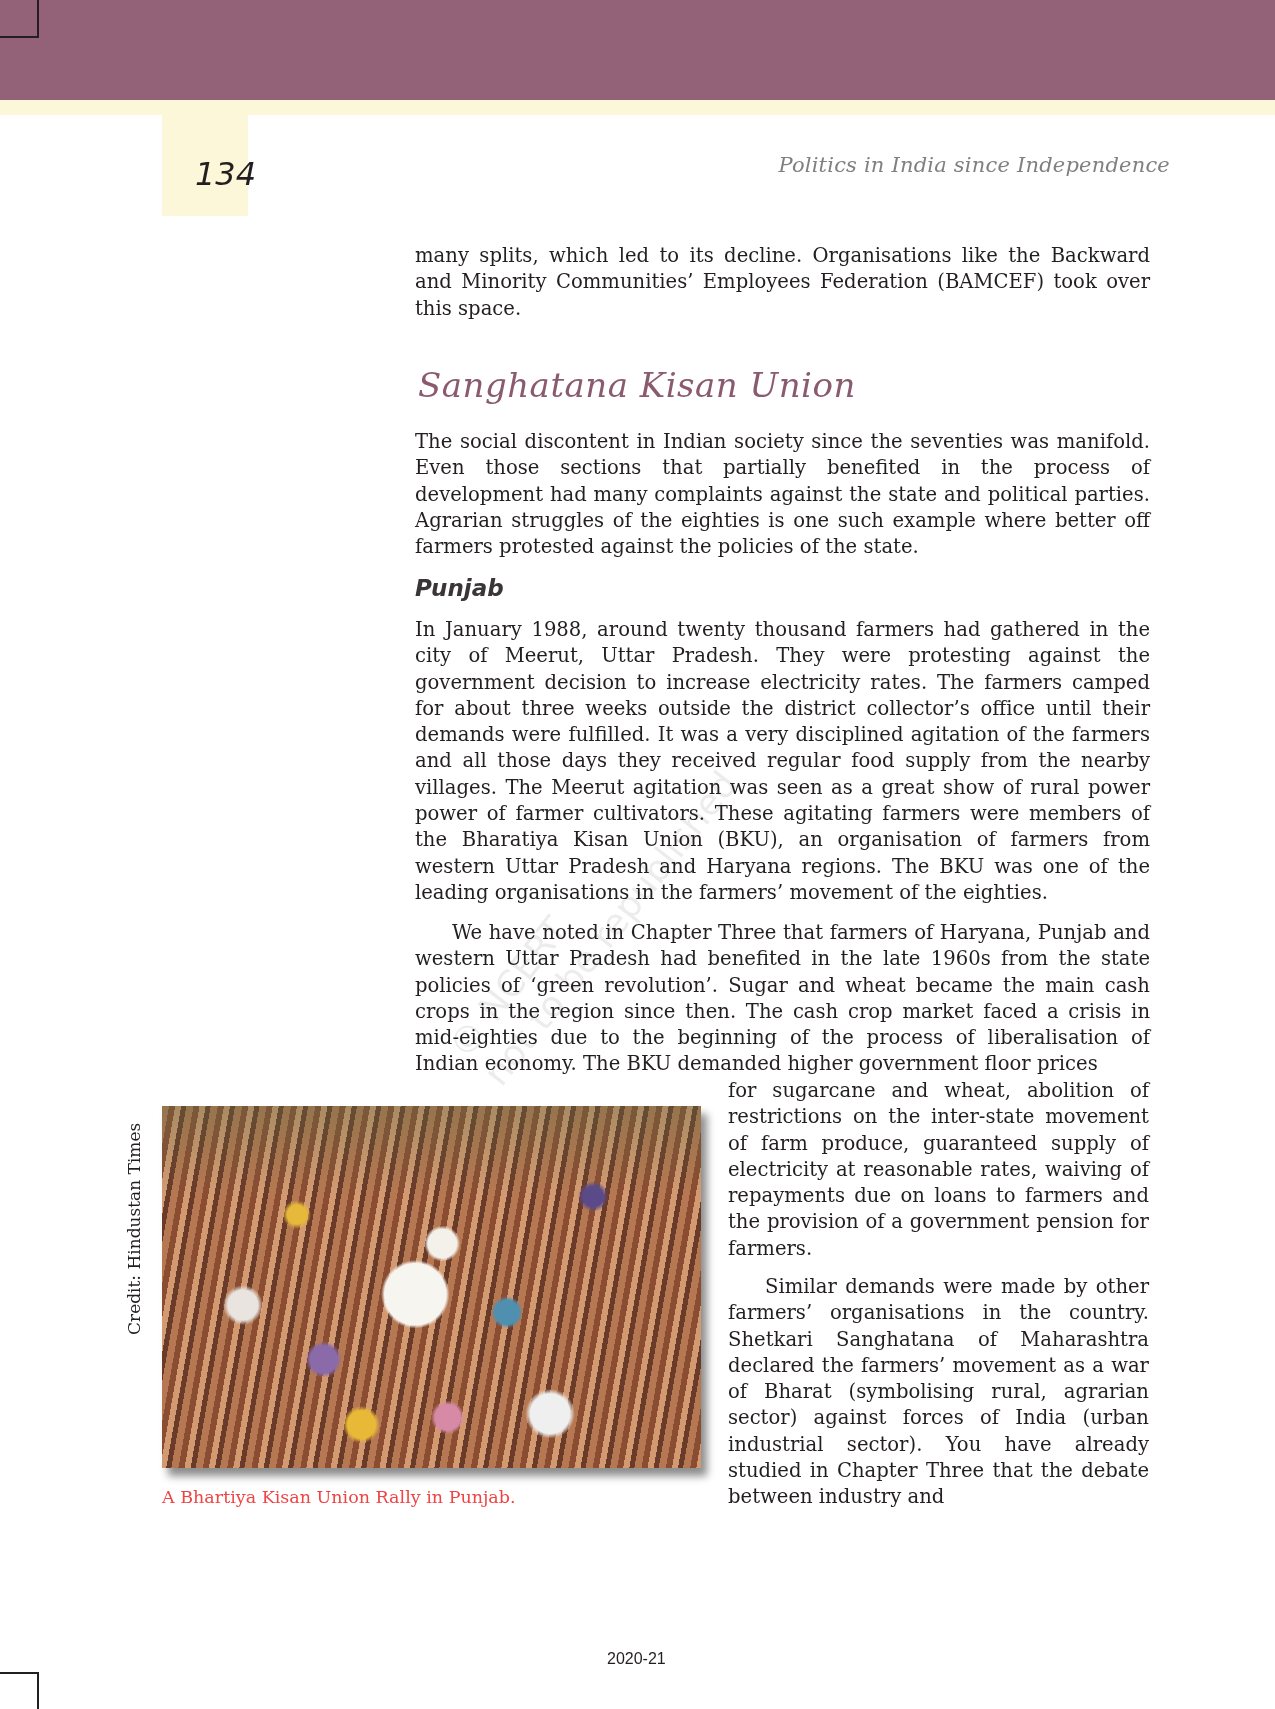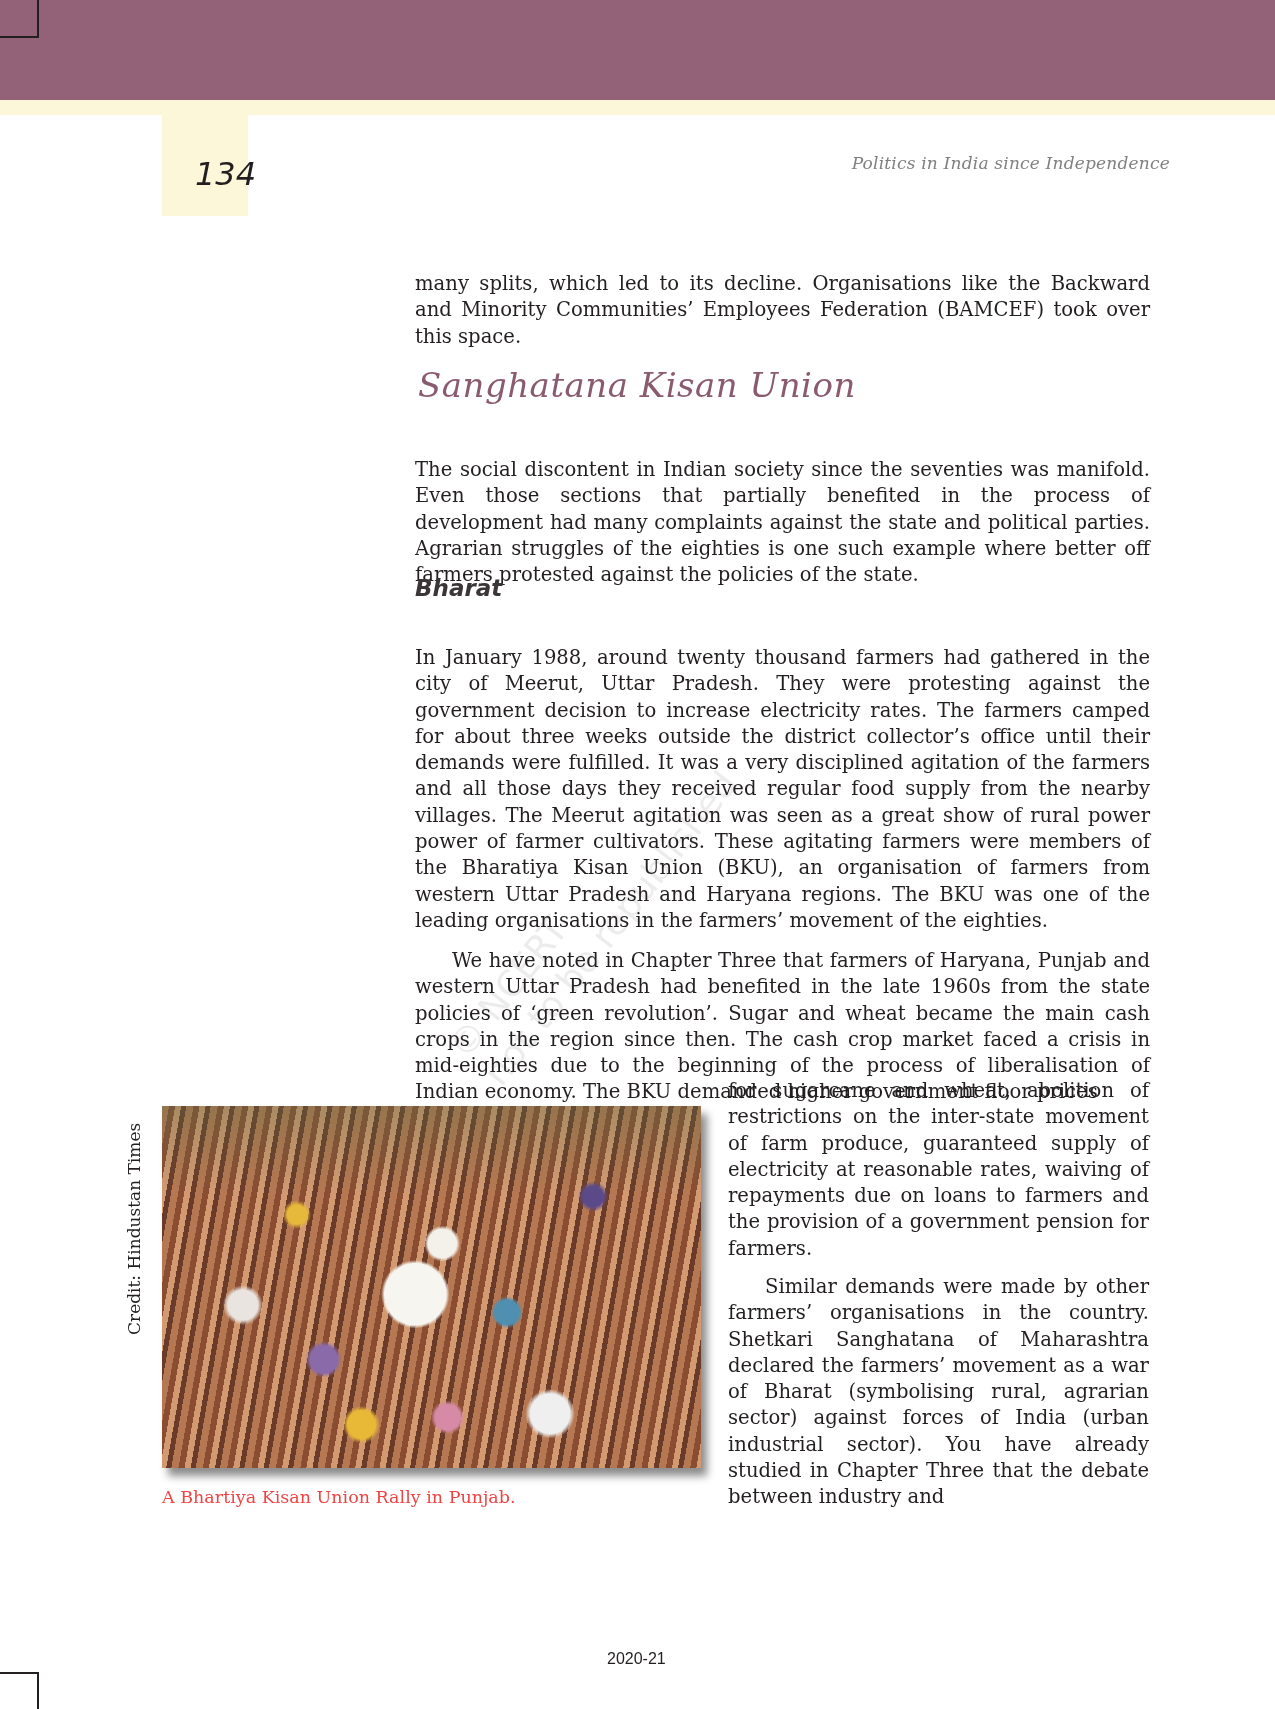--- a/index.html
+++ b/index.html
@@ -30,25 +30,25 @@
       background: #fdf7d9;
     }
     .page-number {
       position: absolute; left: 195px; top: 155px;
       font-family: "DejaVu Sans", sans-serif; font-style: italic;
       font-size: 32px; color: #231f20;
     }
     .running-head {
       position: absolute; right: 105px; top: 153px;
       font-family: "DejaVu Serif", serif; font-style: italic;
-      font-size: 17px; color: #808080; letter-spacing: 0.2px;
+      font-size: 21px; color: #808080; letter-spacing: 0.2px;
     }
     .col {
       position: absolute; left: 415px; width: 735px;
-      font-size: 19.6px; line-height: 26.3px; text-align: justify; margin-top: 28px;
+      font-size: 19.6px; line-height: 26.3px; text-align: justify;
     }
     .col p { margin: 0; }
     .indent { text-indent: 37px; }
     .section-title {
       position: absolute; left: 418px; top: 365px;
       font-family: "DejaVu Serif", serif; font-style: italic;
       font-size: 34px; color: #8a5a6f; letter-spacing: 0.5px;
     }
     .sub-heading {
       position: absolute; left: 415px; top: 575px;
@@ -122,21 +122,21 @@
 <div class="col" style="top:243px;">
   <p>many splits, which led to its decline. Organisations like the Backward and Minority Communities’ Employees Federation (BAMCEF) took over this space.</p>
 </div>
 
 <div class="section-title">Sanghatana Kisan Union</div>
 
 <div class="col" style="top:429px;">
   <p>The social discontent in Indian society since the seventies was manifold. Even those sections that partially benefited in the process of development had many complaints against the state and political parties. Agrarian struggles of the eighties is one such example where better off farmers protested against the policies of the state.</p>
 </div>
 
-<div class="sub-heading">Bharat</div>
+<div class="sub-heading">Punjab</div>
 
 <div class="col" style="top:617px;">
   <p>In January 1988, around twenty thousand farmers had gathered in the city of Meerut, Uttar Pradesh. They were protesting against the government decision to increase electricity rates. The farmers camped for about three weeks outside the district collector’s office until their demands were fulfilled. It was a very disciplined agitation of the farmers and all those days they received regular food supply from the nearby villages. The Meerut agitation was seen as a great show of rural power power of farmer cultivators. These agitating farmers were members of the Bharatiya Kisan Union (BKU), an organisation of farmers from western Uttar Pradesh and Haryana regions. The BKU was one of the leading organisations in the farmers’ movement of the eighties.</p>
 </div>
 
 <div class="col" style="top:920px;">
   <p class="indent">We have noted in Chapter Three that farmers of Haryana, Punjab and western Uttar Pradesh had benefited in the late 1960s from the state policies of ‘green revolution’. Sugar and wheat became the main cash crops in the region since then. The cash crop market faced a crisis in mid-eighties due to the beginning of the process of liberalisation of Indian economy. The BKU demanded higher government floor prices</p>
 </div>
 
 <div class="narrow-col" style="top:1077px;">

